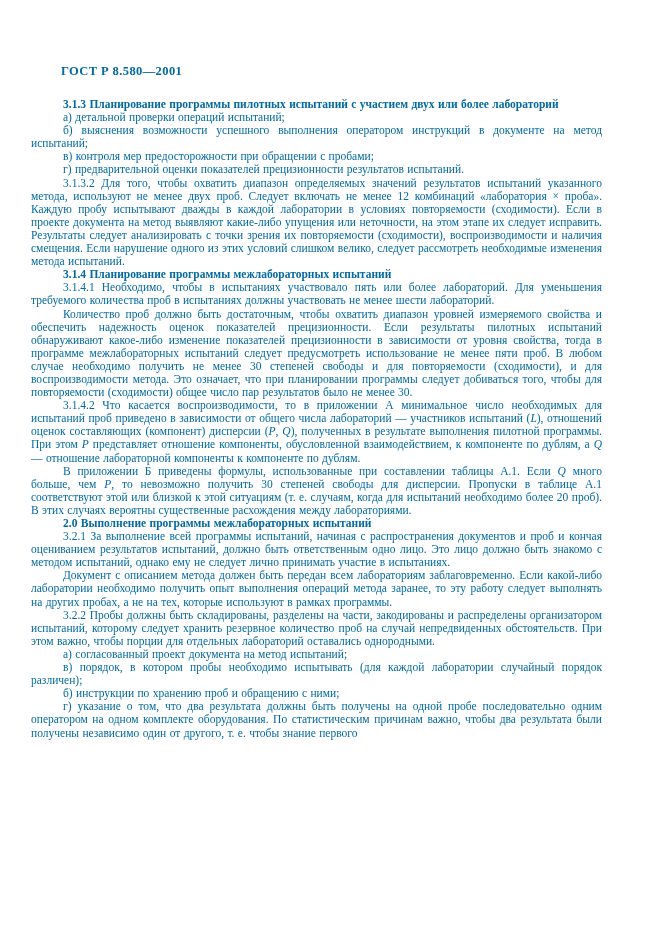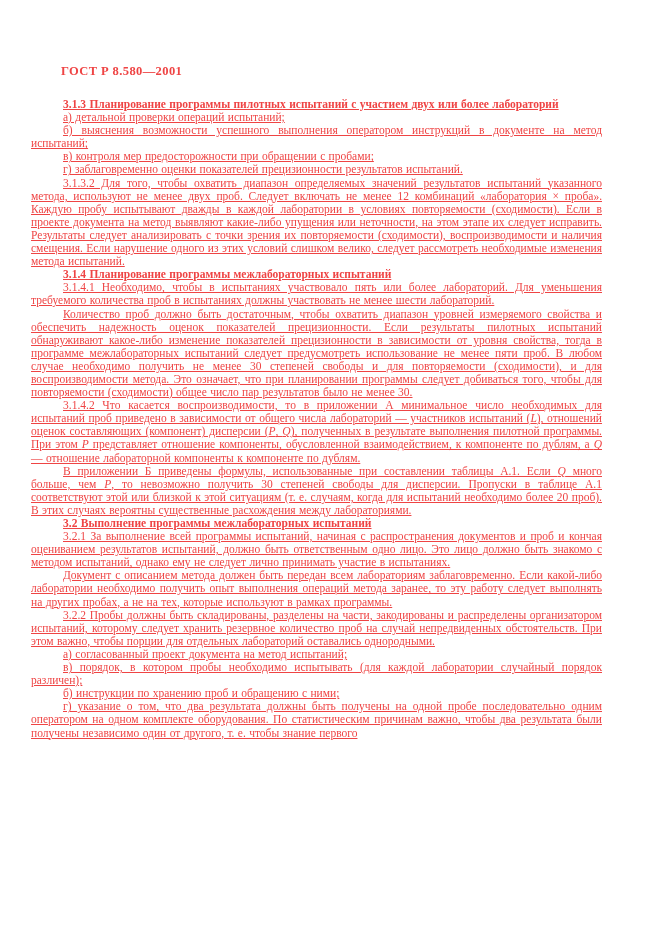--- a/index.html
+++ b/index.html
@@ -6,42 +6,41 @@
     margin: 0;
     padding: 0;
     background: #ffffff;
   }
   .page {
     position: relative;
     width: 661px;
     height: 744px;
     background: #ffffff;
     font-family: "Liberation Serif", serif;
-    color: #ef4444;
+    color: #0369a1;
     overflow: hidden;
   }
   .running-header {
     position: absolute;
     left: 61px;
     top: 64px;
     font-size: 12.5px;
     font-weight: bold;
     letter-spacing: 0.4px;
     white-space: nowrap;
   }
   .doc-body {
     position: absolute;
     left: 31px;
     top: 98px;
     width: 571px;
     font-size: 11.5px;
     line-height: 13.1px;
     text-align: justify;
     word-spacing: 0.5px;
-    text-decoration: underline;
   }
   .doc-body p {
     margin: 0;
     padding: 0;
     text-indent: 32px;
   }
   .doc-body p.heading {
     font-weight: bold;
   }
   .doc-body .it {
@@ -58,28 +57,28 @@
 <body>
 
 <div class="page">
   <div class="running-header">ГОСТ Р 8.580—2001</div>
 
   <div class="doc-body">
       <p class="heading"><span>3.1.3 Планирование программы пилотных испытаний с участием двух или более лабораторий</span></p>
       <p class="body"><span>а) детальной проверки операций испытаний;</span></p>
       <p class="body"><span>б) выяснения возможности успешного выполнения оператором инструкций в документе на метод испытаний;</span></p>
       <p class="body"><span>в) контроля мер предосторожности при обращении с пробами;</span></p>
-      <p class="body"><span>г) заблаговременно оценки показателей прецизионности результатов испытаний.</span></p>
+      <p class="body"><span>г) предварительной оценки показателей прецизионности результатов испытаний.</span></p>
       <p class="body"><span>3.1.3.2 Для того, чтобы охватить диапазон определяемых значений результатов испытаний указанного метода, используют не менее двух проб. Следует включать не менее 12 комбинаций «лаборатория × проба». Каждую пробу испытывают дважды в каждой лаборатории в условиях повторяемости (сходимости). Если в проекте документа на метод выявляют какие-либо упущения или неточности, на этом этапе их следует исправить. Результаты следует анализировать с точки зрения их повторяемости (сходимости), воспроизводимости и наличия смещения. Если нарушение одного из этих условий слишком велико, следует рассмотреть необходимые изменения метода испытаний.</span></p>
       <p class="heading"><span>3.1.4 Планирование программы межлабораторных испытаний</span></p>
       <p class="body"><span>3.1.4.1 Необходимо, чтобы в испытаниях участвовало пять или более лабораторий. Для уменьшения требуемого количества проб в испытаниях должны участвовать не менее шести лабораторий.</span></p>
       <p class="body"><span>Количество проб должно быть достаточным, чтобы охватить диапазон уровней измеряемого свойства и обеспечить надежность оценок показателей прецизионности. Если результаты пилотных испытаний обнаруживают какое-либо изменение показателей прецизионности в зависимости от уровня свойства, тогда в программе межлабораторных испытаний следует предусмотреть использование не менее пяти проб. В любом случае необходимо получить не менее 30 степеней свободы и для повторяемости (сходимости), и для воспроизводимости метода. Это означает, что при планировании программы следует добиваться того, чтобы для повторяемости (сходимости) общее число пар результатов было не менее 30.</span></p>
       <p class="body"><span>3.1.4.2 Что касается воспроизводимости, то в приложении А минимальное число необходимых для испытаний проб приведено в зависимости от общего числа лабораторий — участников испытаний (</span><span class="it">L</span><span>), отношений оценок составляющих (компонент) дисперсии (</span><span class="it">P</span><span>, </span><span class="it">Q</span><span>), полученных в результате выполнения пилотной программы. При этом </span><span class="it">P</span><span> представляет отношение компоненты, обусловленной взаимодействием, к компоненте по дублям, а </span><span class="it">Q</span><span> — отношение лабораторной компоненты к компоненте по дублям.</span></p>
       <p class="body"><span>В приложении Б приведены формулы, использованные при составлении таблицы А.1. Если </span><span class="it">Q</span><span> много больше, чем </span><span class="it">P</span><span>, то невозможно получить 30 степеней свободы для дисперсии. Пропуски в таблице А.1 соответствуют этой или близкой к этой ситуациям (т. е. случаям, когда для испытаний необходимо более 20 проб). В этих случаях вероятны существенные расхождения между лабораториями.</span></p>
-      <p class="heading"><span>3.2 Выполнение программы межлабораторных испытаний</span></p>
+      <p class="heading"><span>2.0 Выполнение программы межлабораторных испытаний</span></p>
       <p class="body"><span>3.2.1 За выполнение всей программы испытаний, начиная с распространения документов и проб и кончая оцениванием результатов испытаний, должно быть ответственным одно лицо. Это лицо должно быть знакомо с методом испытаний, однако ему не следует лично принимать участие в испытаниях.</span></p>
       <p class="body"><span>Документ с описанием метода должен быть передан всем лабораториям заблаговременно. Если какой-либо лаборатории необходимо получить опыт выполнения операций метода заранее, то эту работу следует выполнять на других пробах, а не на тех, которые используют в рамках программы.</span></p>
       <p class="body"><span>3.2.2 Пробы должны быть складированы, разделены на части, закодированы и распределены организатором испытаний, которому следует хранить резервное количество проб на случай непредвиденных обстоятельств. При этом важно, чтобы порции для отдельных лабораторий оставались однородными.</span></p>
       <p class="body"><span>а) согласованный проект документа на метод испытаний;</span></p>
       <p class="body"><span>в) порядок, в котором пробы необходимо испытывать (для каждой лаборатории случайный порядок различен);</span></p>
       <p class="body"><span>б) инструкции по хранению проб и обращению с ними;</span></p>
       <p class="body"><span>г) указание о том, что два результата должны быть получены на одной пробе последовательно одним оператором на одном комплекте оборудования. По статистическим причинам важно, чтобы два результата были получены независимо один от другого, т. е. чтобы знание первого</span></p>
     </div>
 
   <div class="page-number">4</div>

